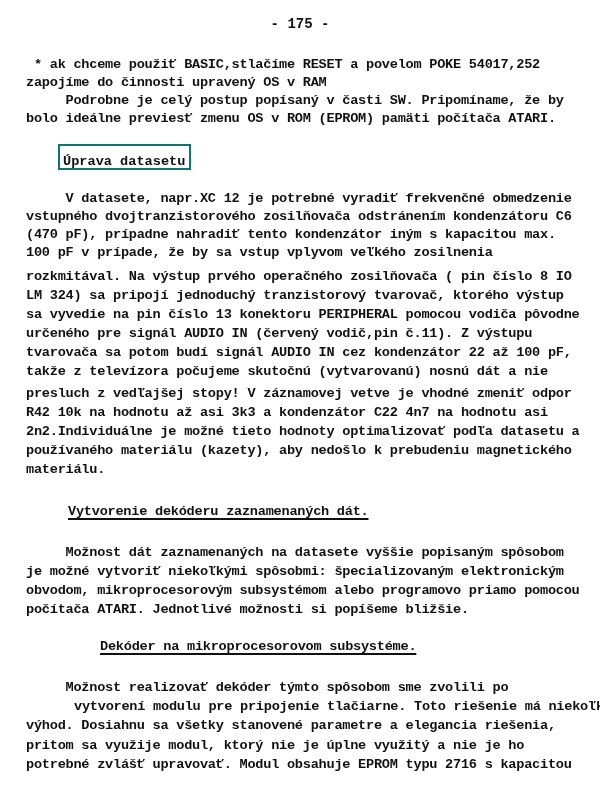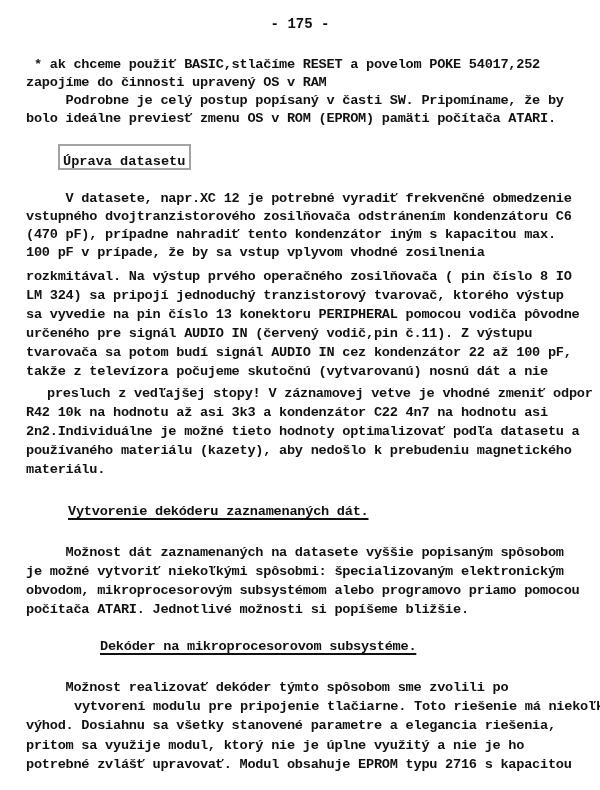--- a/index.html
+++ b/index.html
@@ -37,21 +37,21 @@
       white-space: pre;
       line-height: 18px;
       letter-spacing: -0.25px;
     }
     .boxed-heading {
       position: absolute;
       left: 58px;
       top: 144px;
       width: 133px;
       height: 26px;
-      border: 2px solid #a3a3a3;
+      border: 2px solid #0f766e;
       border-bottom-width: 2px;
       box-sizing: border-box;
     }
     .boxed-heading span {
       position: absolute;
       left: 3px;
       top: 8px;
       white-space: pre;
     }
     .underlined {
@@ -73,28 +73,28 @@
   <div class="line" style="left:26px; top:74px;">zapojíme do činnosti upravený OS v RAM</div>
   <div class="line" style="left:26px; top:110px;">bolo ideálne previesť zmenu OS v ROM (EPROM) pamäti počítača ATARI.</div>
 
   <div class="boxed-heading">
     <span>Úprava datasetu</span>
   </div>
 
   <div class="line" style="left:26px; top:190px;">     V datasete, napr.XC 12 je potrebné vyradiť frekvenčné obmedzenie</div>
   <div class="line" style="left:26px; top:208px;">vstupného dvojtranzistorového zosilňovača odstránením kondenzátoru C6</div>
   <div class="line" style="left:26px; top:226px;">(470 pF), prípadne nahradiť tento kondenzátor iným s kapacitou max.</div>
-  <div class="line" style="left:26px; top:244px;">100 pF v prípade, že by sa vstup vplyvom vhodné zosilnenia</div>
+  <div class="line" style="left:26px; top:244px;">100 pF v prípade, že by sa vstup vplyvom veľkého zosilnenia</div>
   <div class="line" style="left:26px; top:268px;">rozkmitával. Na výstup prvého operačného zosilňovača ( pin číslo 8 IO</div>
   <div class="line" style="left:26px; top:287px;">LM 324) sa pripojí jednoduchý tranzistorový tvarovač, ktorého výstup</div>
   <div class="line" style="left:26px; top:306px;">sa vyvedie na pin číslo 13 konektoru PERIPHERAL pomocou vodiča pôvodne</div>
   <div class="line" style="left:26px; top:325px;">určeného pre signál AUDIO IN (červený vodič,pin č.11). Z výstupu</div>
   <div class="line" style="left:26px; top:344px;">tvarovača sa potom budí signál AUDIO IN cez kondenzátor 22 až 100 pF,</div>
   <div class="line" style="left:26px; top:363px;">takže z televízora počujeme skutočnú (vytvarovanú) nosnú dát a nie</div>
-  <div class="line" style="left:26px; top:385px;margin-left:21px;">presluch z vedľajšej stopy! V záznamovej vetve je vhodné zmeniť odpor</div>
+  <div class="line" style="left:26px; top:385px;">presluch z vedľajšej stopy! V záznamovej vetve je vhodné zmeniť odpor</div>
   <div class="line" style="left:26px; top:404px;">R42 10k na hodnotu až asi 3k3 a kondenzátor C22 4n7 na hodnotu asi</div>
   <div class="line" style="left:26px; top:423px;">2n2.Individuálne je možné tieto hodnoty optimalizovať podľa datasetu a</div>
   <div class="line" style="left:26px; top:442px;">používaného materiálu (kazety), aby nedošlo k prebudeniu magnetického</div>
   <div class="line" style="left:26px; top:461px;">materiálu.</div>
 
   <div class="line underlined" style="left:68px; top:503px;">Vytvorenie dekóderu zaznamenaných dát.</div>
 
   <div class="line" style="left:26px; top:544px;">     Možnost dát zaznamenaných na datasete vyššie popisaným spôsobom</div>
   <div class="line" style="left:26px; top:563px;">je možné vytvoriť niekoľkými spôsobmi: špecializovaným elektronickým</div>
   <div class="line" style="left:26px; top:582px;">obvodom, mikroprocesorovým subsystémom alebo programovo priamo pomocou</div>

